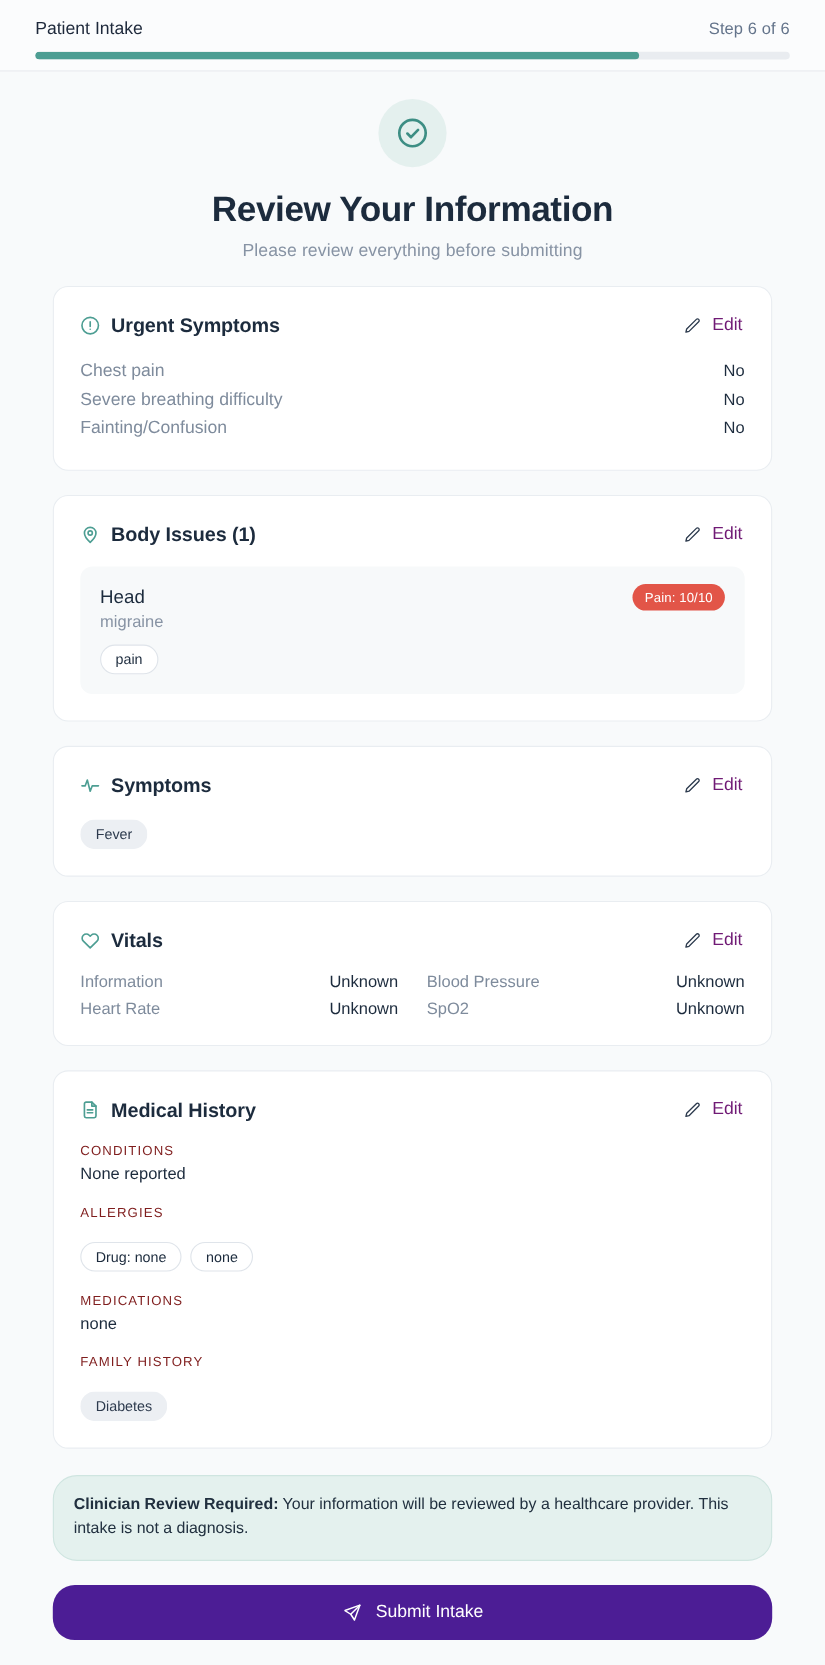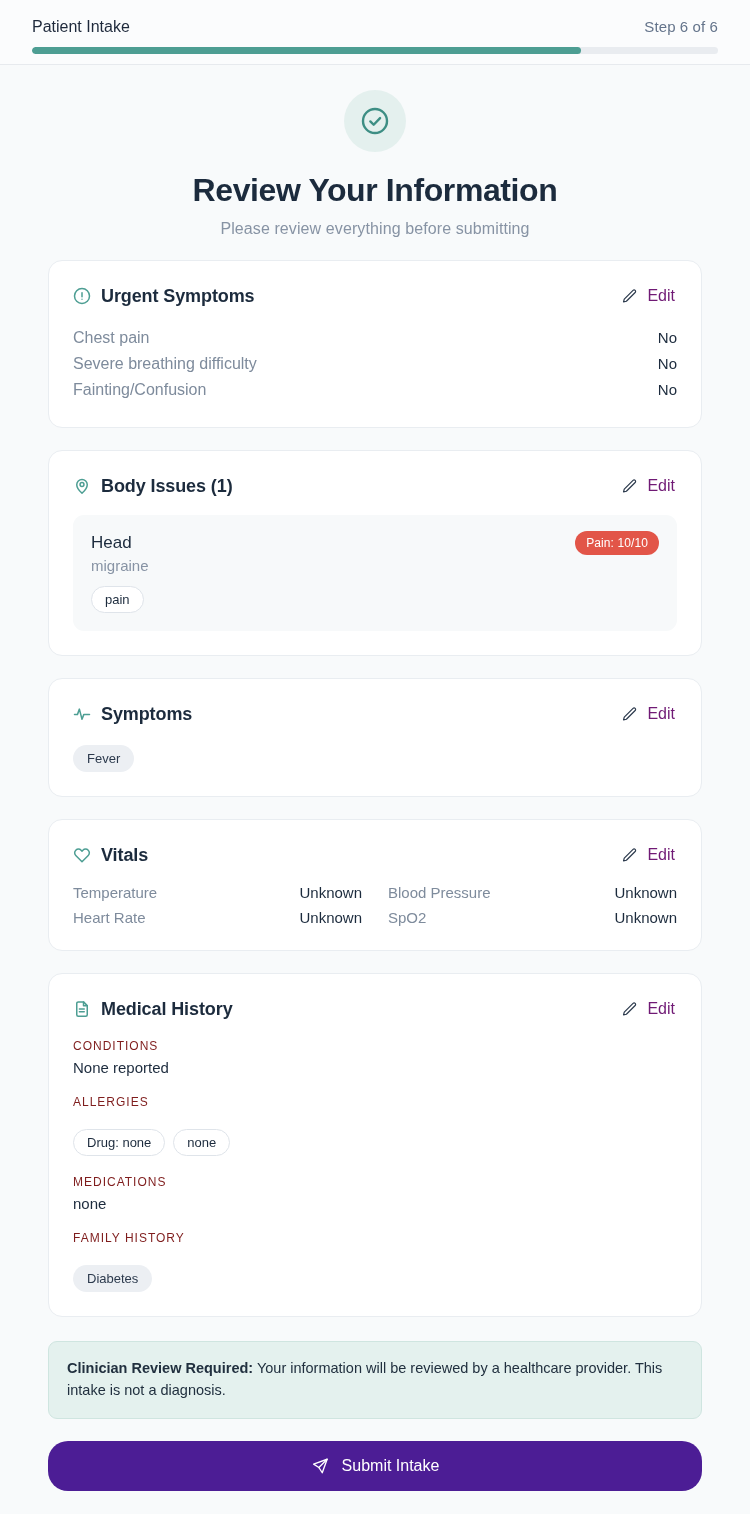--- a/index.html
+++ b/index.html
@@ -205,21 +205,21 @@
     font-size: 15px;
     color: #1c2b3d;
     margin-top: 6px;
   }
   .mh-block .chip-row { margin-top: 20px; }
 
   
   .notice {
     background: #e4f1ee;
     border: 1px solid #cfe5e0;
-    border-radius: 9px;
+    border-radius: 22px;
     padding: 16px 18px;
     margin-top: 24px;
     font-size: 14.5px;
     line-height: 1.5;
     color: #21303f;
   }
   .notice b { font-weight: bold; }
 
   
   .submit-btn {
@@ -379,21 +379,21 @@
         <span class="icon">
           <svg width="17" height="17" viewBox="0 0 24 24" fill="none" stroke="#2c3a4d" stroke-width="1.7" stroke-linecap="round" stroke-linejoin="round">
             <path d="M17 3.3a2.1 2.1 0 0 1 3 3L7.6 18.7l-4 1 1-4z"></path>
           </svg>
         </span>
         <span>Edit</span>
       </button>
     </div>
     <div class="vitals-grid" id="vitals-grid">
         <div class="vital-cell">
-          <span class="vital-key">Temperature</span>
+          <span class="vital-key">Information</span>
           <span class="vital-val">Unknown</span>
         </div>
         <div class="vital-cell">
           <span class="vital-key">Blood Pressure</span>
           <span class="vital-val">Unknown</span>
         </div>
         <div class="vital-cell">
           <span class="vital-key">Heart Rate</span>
           <span class="vital-val">Unknown</span>
         </div>

